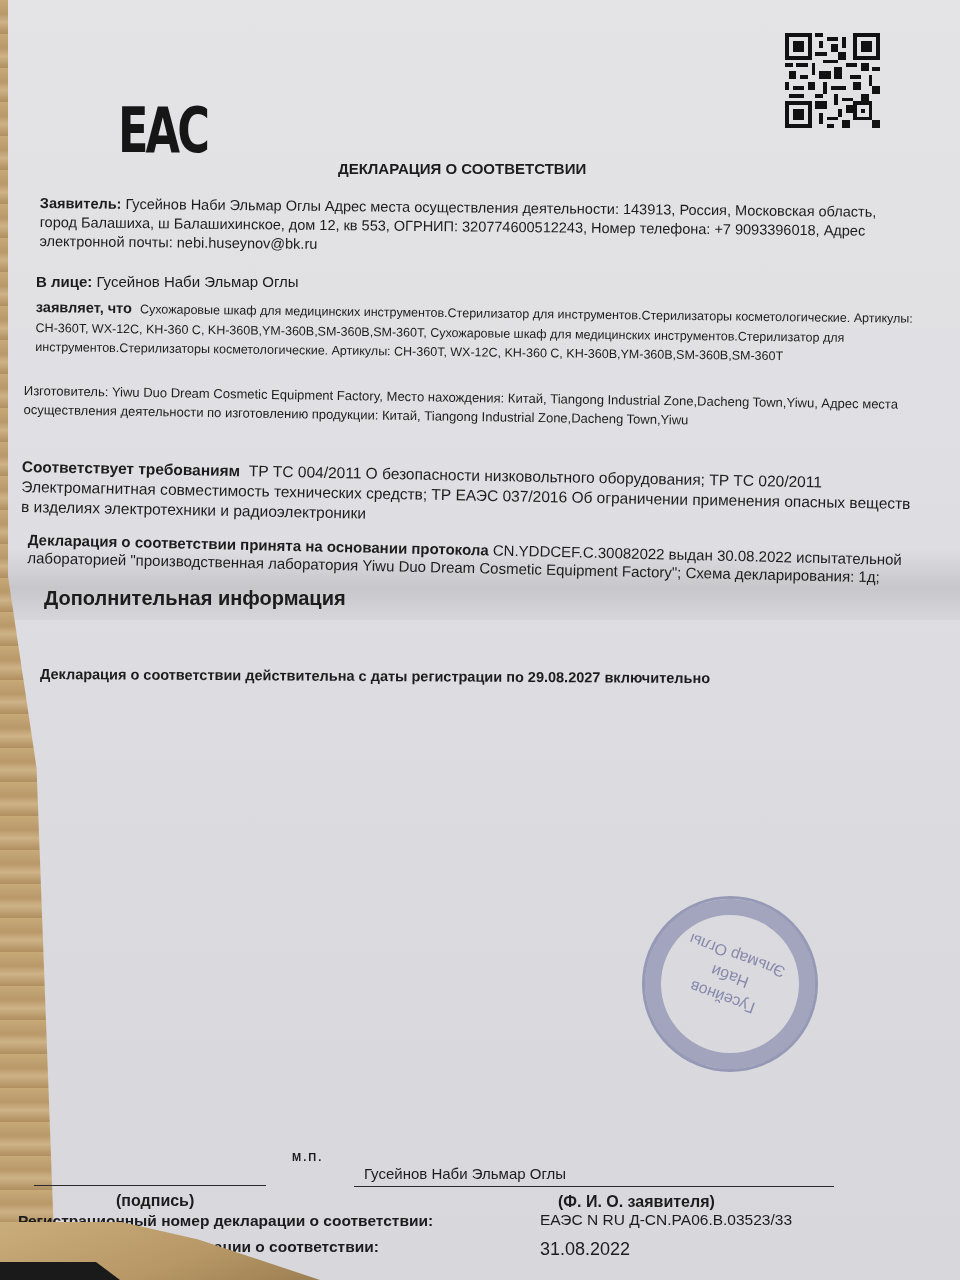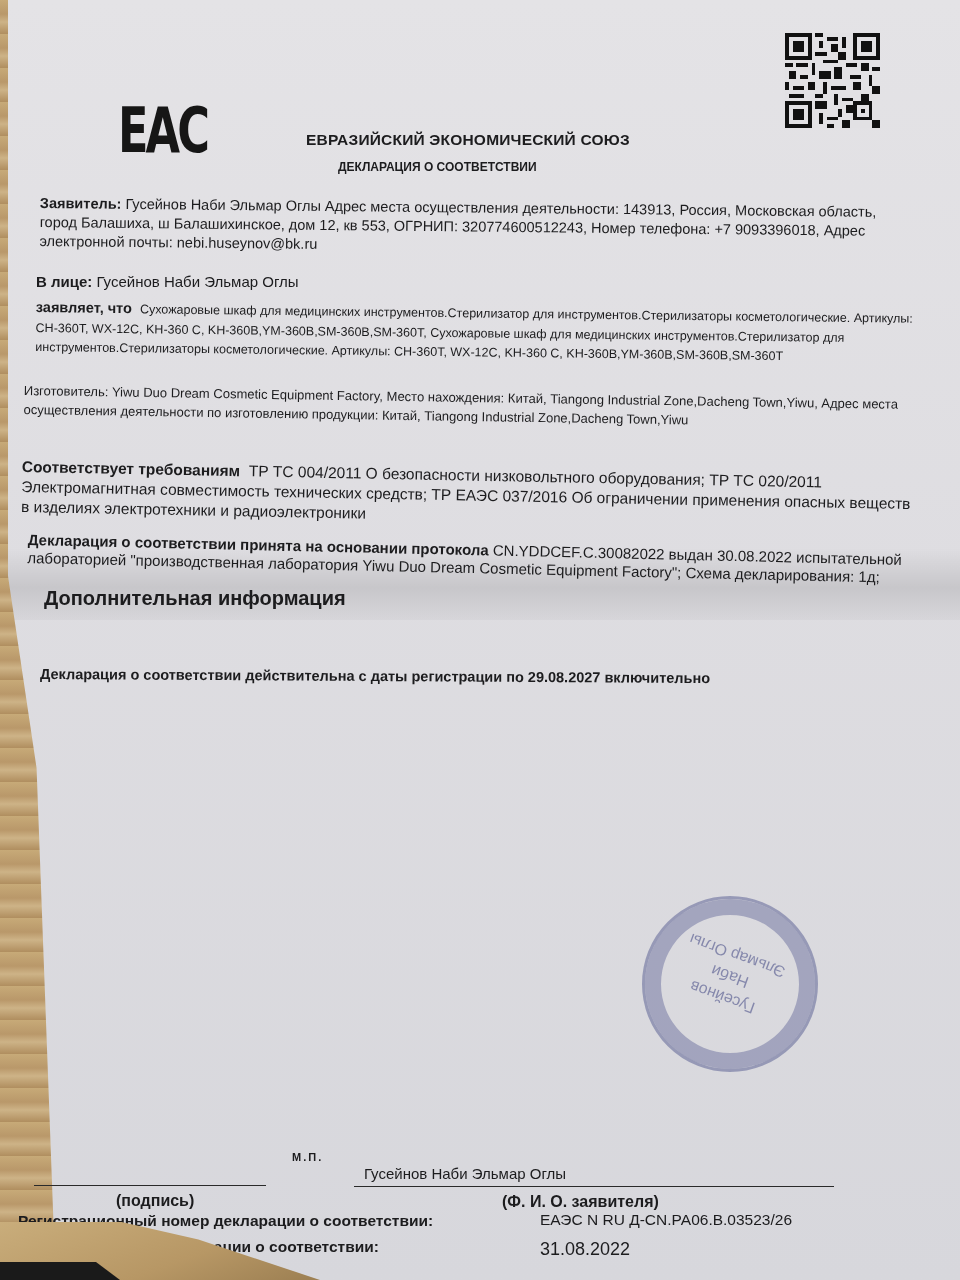--- a/index.html
+++ b/index.html
@@ -29,21 +29,21 @@
       font-family: "DejaVu Sans", sans-serif; font-weight: bold; font-size: 62px;
       letter-spacing: -4px; transform: scaleX(0.72); transform-origin: left top;
       color: #161616; line-height: 1;
     }
     .qr { position: absolute; left: 785px; top: 33px; width: 95px; height: 95px; }
     .union-title {
       position: absolute; left: 306px; top: 131px; font-size: 15.5px; font-weight: bold;
       letter-spacing: 0.2px;
     }
     .doc-title {
-      position: absolute; left: 338px; top: 160px; font-size: 12px; font-weight: bold;
+      position: absolute; left: 338px; top: 160px; font-size: 15px; font-weight: bold;
     }
 
     .block { position: absolute; font-size: 14.5px; line-height: 19px; }
     .label { font-weight: bold; }
     .small { font-size: 12.5px; line-height: 18.5px; }
 
     .applicant { left: 40px; top: 194px; width: 870px; transform: rotate(0.6deg); transform-origin: left top; }
     .in-person { left: 36px; top: 272px; width: 600px; font-size: 15px; }
     .declares { left: 36px; top: 298px; width: 880px; transform: rotate(0.7deg); transform-origin: left top; }
     .manufacturer { left: 24px; top: 382px; width: 900px; transform: rotate(0.9deg); transform-origin: left top; }
@@ -63,21 +63,21 @@
       transform: rotate(200deg); color: rgba(80,85,140,0.62); font-size: 16px; line-height: 22px;
     }
 
     .mp { position: absolute; left: 292px; top: 1151px; font-size: 11px; font-weight: bold; letter-spacing: 2px; }
     .sign-line { position: absolute; height: 0; border-top: 1.5px solid #2a2a2a; }
     .sign-line.sig { left: 34px; top: 1185px; width: 232px; }
     .sign-line.fio { left: 354px; top: 1186px; width: 480px; }
     .signer-name { position: absolute; left: 364px; top: 1165px; font-size: 15px; }
     .cap { position: absolute; font-size: 16px; font-weight: bold; }
     .cap.sig { left: 116px; top: 1192px; }
-    .cap.fio { left: 502px; top: 1193px; }
+    .cap.fio { left: 558px; top: 1193px; }
     .reg-label { position: absolute; left: 18px; top: 1212px; font-size: 15.5px; font-weight: bold; }
     .reg-value { position: absolute; left: 540px; top: 1211px; font-size: 15.5px; }
     .date-label { position: absolute; left: 18px; top: 1238px; font-size: 15.5px; font-weight: bold; }
     .date-value { position: absolute; left: 540px; top: 1239px; font-size: 18px; }
 
     .fold-flap {
       position: absolute; left: 0; top: 1222px; width: 320px; height: 58px;
       background: linear-gradient(160deg, #c9ad7b 0%, #b79765 60%, #9c7f52 100%);
       clip-path: polygon(0 0, 38% 0, 62% 30%, 100% 100%, 0 100%);
     }
@@ -147,21 +147,20 @@
         <rect x="20" y="20" width="1" height="1"></rect>
       <rect x="9" y="21" width="1" height="3"></rect>
         <rect x="11" y="22" width="3" height="1"></rect>
         <rect x="14" y="20" width="1" height="2"></rect>
         <rect x="15" y="23" width="2" height="2"></rect>
         <rect x="23" y="23" width="2" height="2"></rect>
         <rect x="11" y="24" width="2" height="1"></rect>
     </g>
   </svg>
 
-  <div class="union-title">ЕВРАЗИЙСКИЙ ЭКОНОМИЧЕСКИЙ СОЮЗ</div>
   <div class="doc-title">ДЕКЛАРАЦИЯ О СООТВЕТСТВИИ</div>
 
   <div class="block applicant">
     <span class="label">Заявитель:</span>
     <span>Гусейнов Наби Эльмар Оглы Адрес места осуществления деятельности: 143913, Россия, Московская область, город Балашиха, ш Балашихинское, дом 12, кв 553, ОГРНИП: 320774600512243, Номер телефона: +7 9093396018, Адрес электронной почты: nebi.huseynov@bk.ru</span>
   </div>
 
   <div class="block in-person">
     <span class="label">В лице:</span>
     <span>Гусейнов Наби Эльмар Оглы</span>
@@ -201,19 +200,19 @@
   </div>
 
   <div class="mp">М.П.</div>
   <div class="sign-line sig"></div>
   <div class="signer-name">Гусейнов Наби Эльмар Оглы</div>
   <div class="sign-line fio"></div>
   <div class="cap sig">(подпись)</div>
   <div class="cap fio">(Ф. И. О. заявителя)</div>
 
   <div class="reg-label">Регистрационный номер декларации о соответствии:</div>
-  <div class="reg-value">ЕАЭС N RU Д-CN.РА06.В.03523/26</div>
+  <div class="reg-value">ЕАЭС N RU Д-CN.РА06.В.03523/33</div>
   <div class="date-label">Дата регистрации декларации о соответствии:</div>
   <div class="date-value">31.08.2022</div>
 
   <div class="fold-flap"></div>
   <div class="bottom-shadow"></div>
 </div>
 
 </body></html>

